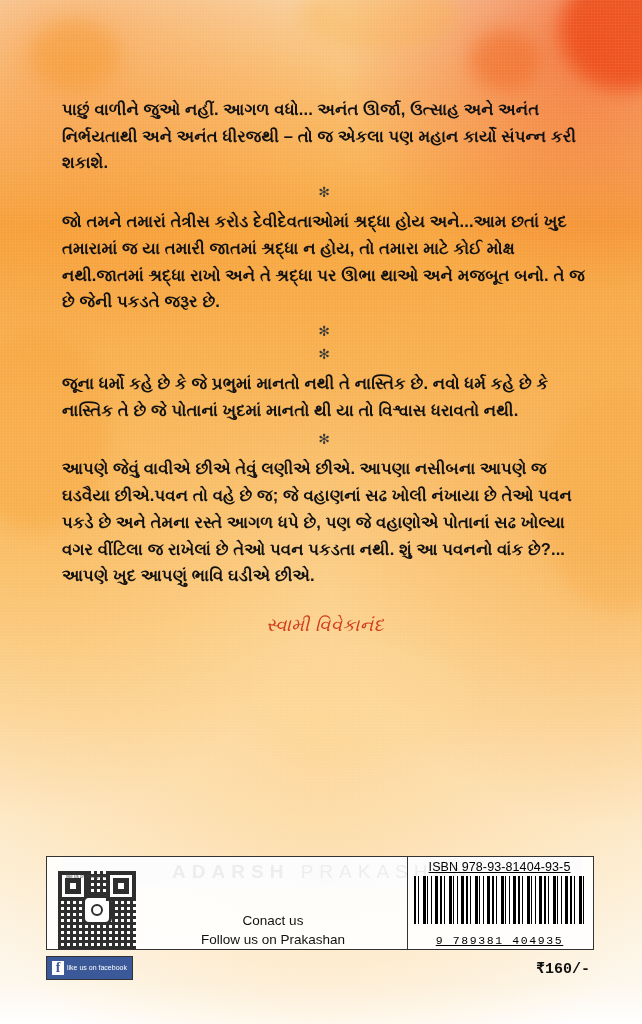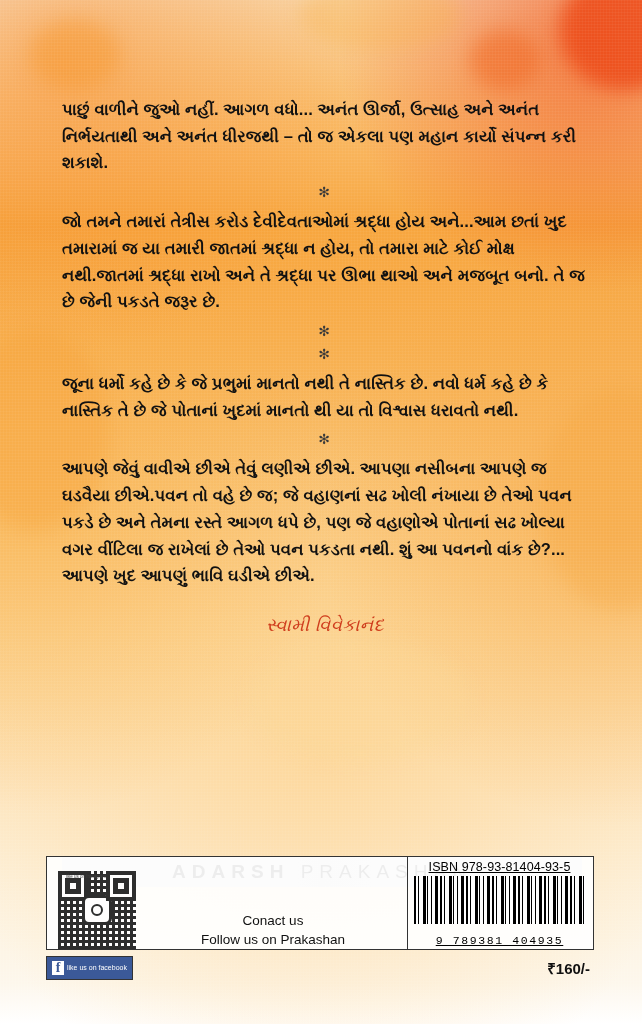--- a/index.html
+++ b/index.html
@@ -280,20 +280,21 @@
     font-size: 12.5px;
     color: #111;
     font-weight: 400;
   }
   .price {
     margin-left: auto;
     font-size: 15px;
     font-weight: 700;
     color: #111;
     padding-right: 4px;
+    font-family: Liberation Mono, monospace;
   }
 </style>
 </head>
 <body>
 
 <div class="page">
   <div class="splash s1"></div>
   <div class="splash s2"></div>
   <div class="splash s3"></div>
   <div class="splash s4"></div>

